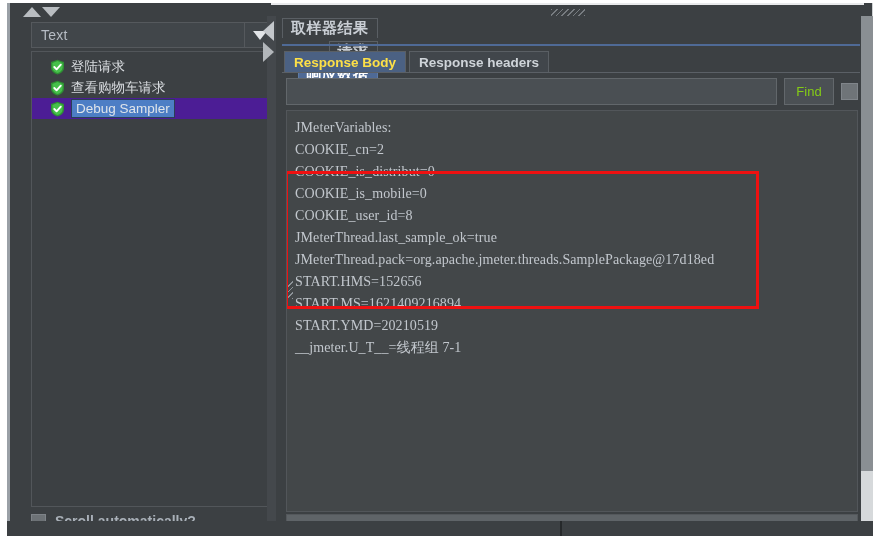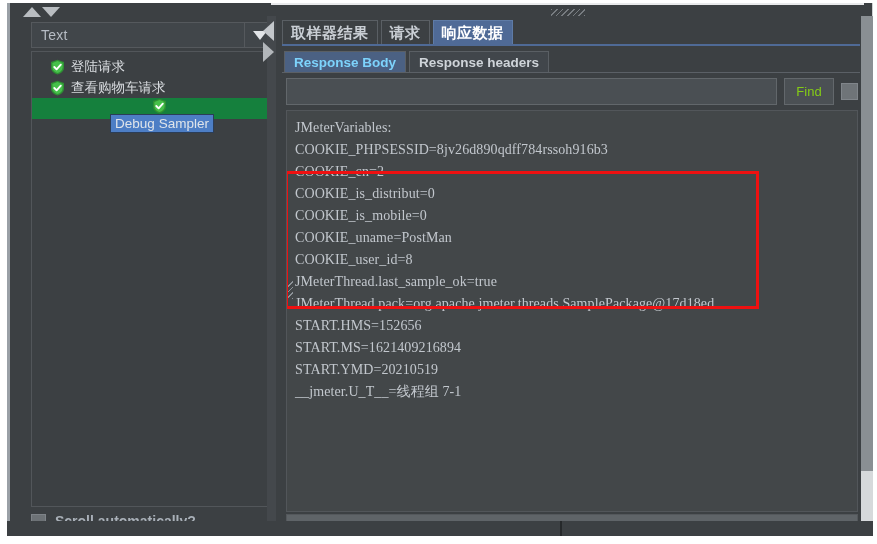--- a/index.html
+++ b/index.html
@@ -101,21 +101,21 @@
     border: 1px solid #52565a;
     overflow: hidden;
   }
   .tree-row {
     position: relative;
     height: 21px;
     display: flex;
     align-items: center;
     padding-left: 18px;
   }
-  .tree-row.selected { background: #15803d; flex-direction: column; }
+  .tree-row.selected { background: #4c1d95; }
   .shield {
     width: 15px; height: 16px;
     margin-right: 6px;
     flex: 0 0 auto;
     position: relative;
   }
   .shield svg { display: block; }
   .tree-label {
     font-size: 13.5px;
     color: #d7dade;
@@ -175,20 +175,21 @@
     background: #3c4043;
   }
 
   .tabstrip {
     position: absolute;
     left: 6px; top: 2px;
     height: 27px;
     display: flex;
     align-items: flex-end;
     gap: 3px;
+    flex-direction: column;
   }
   .tab {
     height: 25px;
     padding: 0 8px;
     display: flex; align-items: center;
     font-size: 15px;
     font-weight: bold;
     color: #c9ced4;
     background: #3c4043;
     border: 1px solid #5a5f64;
@@ -220,21 +221,21 @@
     display: flex; align-items: center;
     font-size: 13.5px;
     font-weight: bold;
     color: #cfd4d9;
     background: #41464b;
     border: 1px solid #5a5f64;
     border-bottom: none;
   }
   .subtab.active {
     background: #4b6183;
-    color: #7dd3fc;
+    color: #fde047;
   }
   .subtabs-underline {
     position: absolute;
     left: 6px; top: 56px;
     width: 578px; height: 1px;
     background: #5b6066;
   }
 
   
   .find-row {
@@ -458,25 +459,23 @@
 
     <div class="find-row">
       <input class="find-input" type="text" value="" placeholder="" style="">
       <button class="find-btn">Find</button>
       <span class="find-check"></span>
     </div>
 
     <div class="output-area">
       <div class="output-inner">
         <div class="out-line">JMeterVariables:</div>
-        <div class="out-line">COOKIE_PHPSESSID=8jv26d890qdff784rssoh916b3</div>
         <div class="out-line">COOKIE_cn=2</div>
         <div class="out-line">COOKIE_is_distribut=0</div>
         <div class="out-line">COOKIE_is_mobile=0</div>
-        <div class="out-line">COOKIE_uname=PostMan</div>
         <div class="out-line">COOKIE_user_id=8</div>
         <div class="out-line">JMeterThread.last_sample_ok=true</div>
         <div class="out-line">JMeterThread.pack=org.apache.jmeter.threads.SamplePackage@17d18ed</div>
         <div class="out-line">START.HMS=152656</div>
         <div class="out-line">START.MS=1621409216894</div>
         <div class="out-line">START.YMD=20210519</div>
         <div class="out-line">__jmeter.U_T__=线程组 7-1</div>
       </div>
       <div class="left-grip"></div>
       <div class="red-box"></div>

